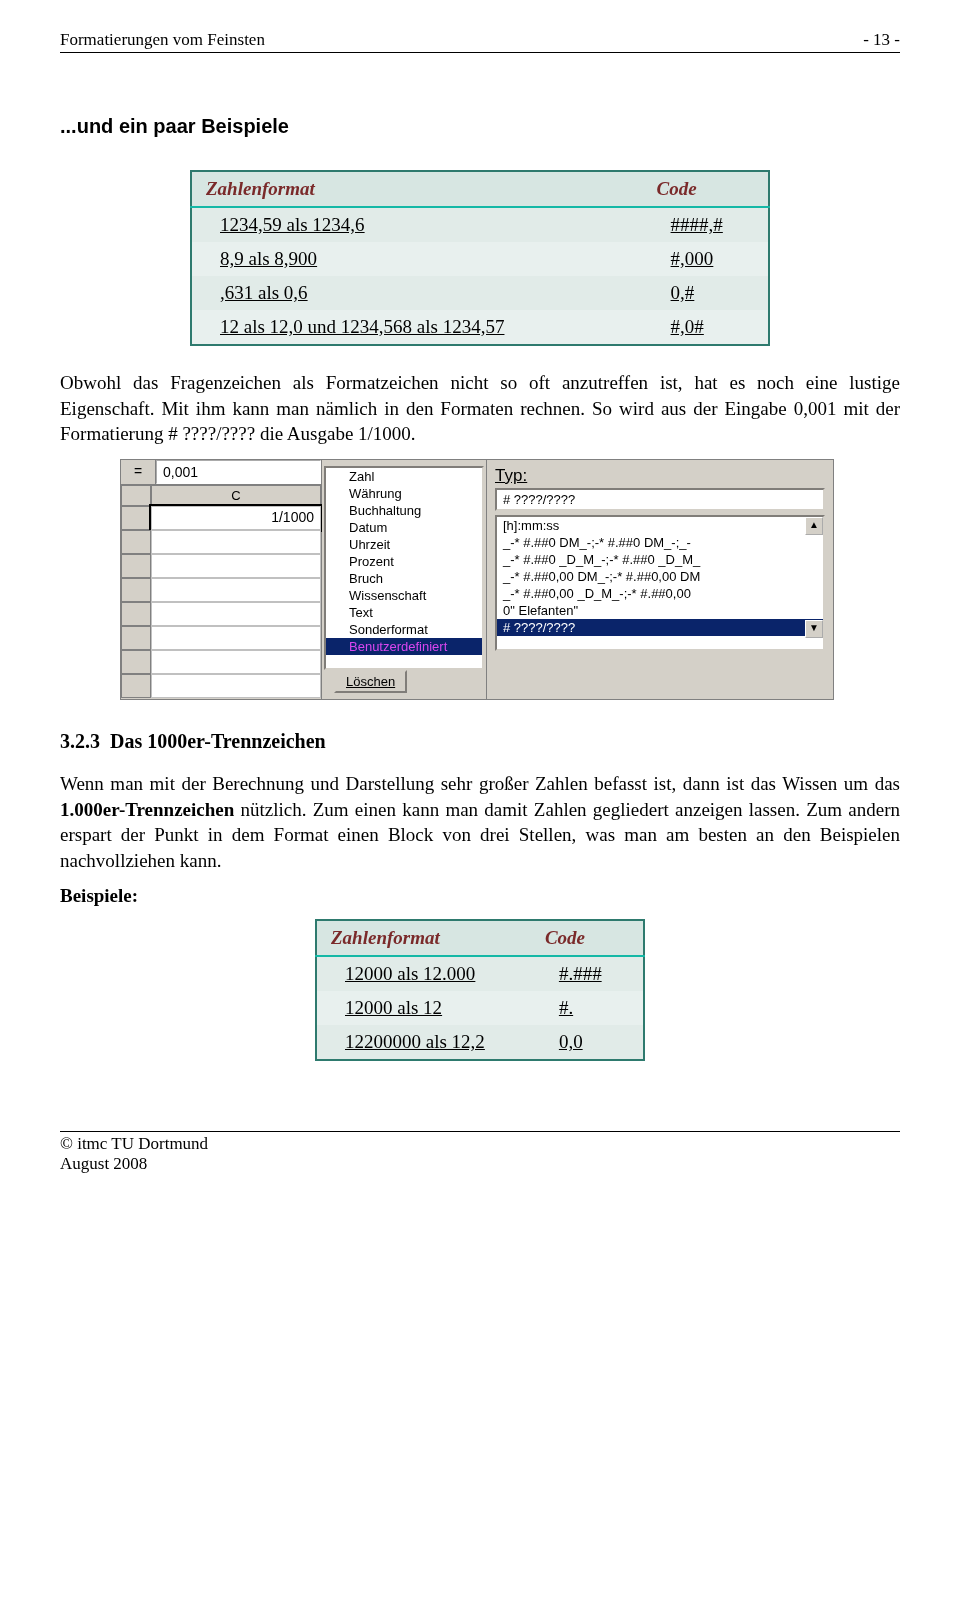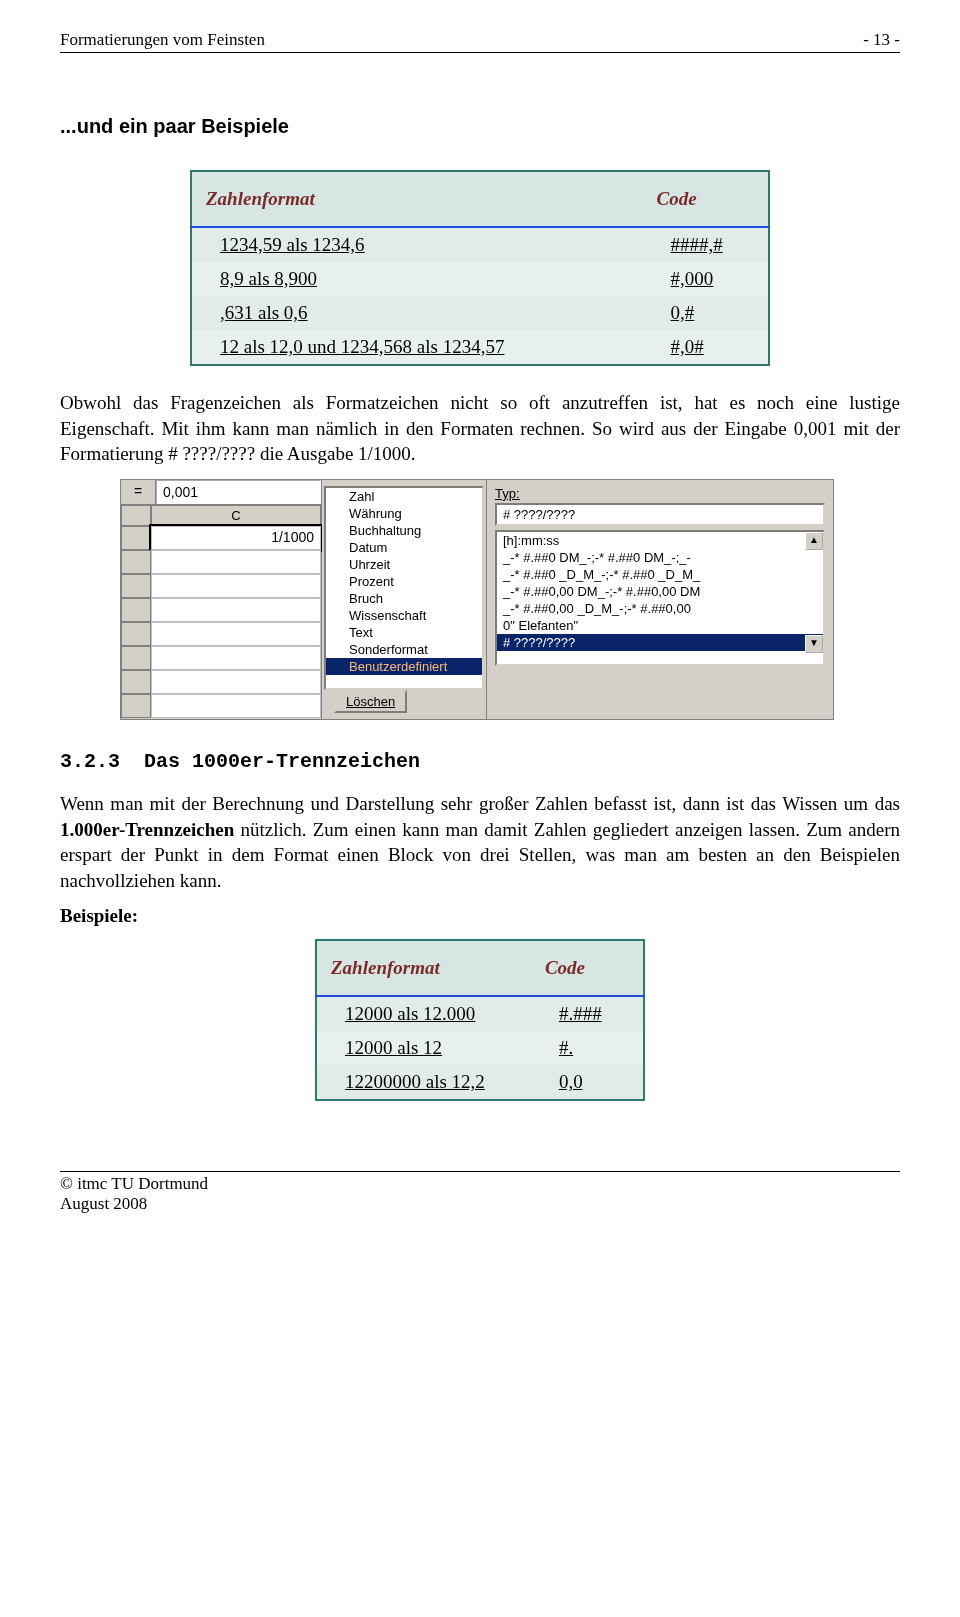--- a/index.html
+++ b/index.html
@@ -17,21 +17,21 @@
   }
   .header-line {
     display: flex;
     justify-content: space-between;
     font-size: 17px;
     border-bottom: 1px solid #000;
     padding-bottom: 2px;
     margin-bottom: 60px;
   }
   h2.section {
-    font-family: Liberation Mono, monospace;
+    font-family: Liberation Serif, serif;
     font-size: 20px;
     font-weight: bold;
     margin-bottom: 18px;
   }
   p {
     margin:  0 0 10px 0;
     text-align: justify;
     line-height: 1.35;
   }
   .bold { font-weight: bold; }
@@ -40,22 +40,22 @@
     margin: 0 auto 24px auto;
     border: 2px solid #2e7a6e;
   }
   table.format-table th {
     font-family: "Times New Roman", serif;
     font-style: italic;
     font-weight: bold;
     color: #7a2a2a;
     background: #d7e6e2;
     text-align: left;
-    padding: 16px 14px;
-    border-bottom: 2px solid #1d4ed8;
+    padding: 6px 14px;
+    border-bottom: 2px solid #14b8a6;
   }
   table.format-table td {
     padding: 6px 28px;
     background: #e8f0ee;
     text-decoration: underline;
   }
   table.format-table tr:nth-child(even) td {
     background: #e1ebe8;
   }
   .table1 { width: 580px; }
@@ -128,40 +128,40 @@
     border: 2px inset #d4d0c8;
     height: 200px;
     overflow: hidden;
   }
   .cat-item {
     padding: 1px 23px;
     font-size: 13px;
   }
   .cat-item.selected {
     background: #0a246a;
-    color: #fdba74;
+    color: #d946ef;
   }
   .btn {
     margin-left: 10px;
     display: inline-block;
     border: 2px outset #d4d0c8;
     background: #d4d0c8;
     padding: 2px 10px;
     font-size: 13px;
     text-decoration: underline;
   }
   .excel-right {
     width: 330px;
     background: #d4d0c8;
     border: 1px solid #808080;
     border-left: none;
     padding: 6px 8px;
   }
   .typ-label {
-    font-size: 13px;
+    font-size: 17px;
     margin-bottom: 2px;
     text-decoration: underline;
   }
   .typ-label span { text-decoration: underline; }
   .typ-input {
     background: #fff;
     border: 2px inset #d4d0c8;
     padding: 2px 6px;
     margin-bottom: 4px;
     font-size: 13px;

